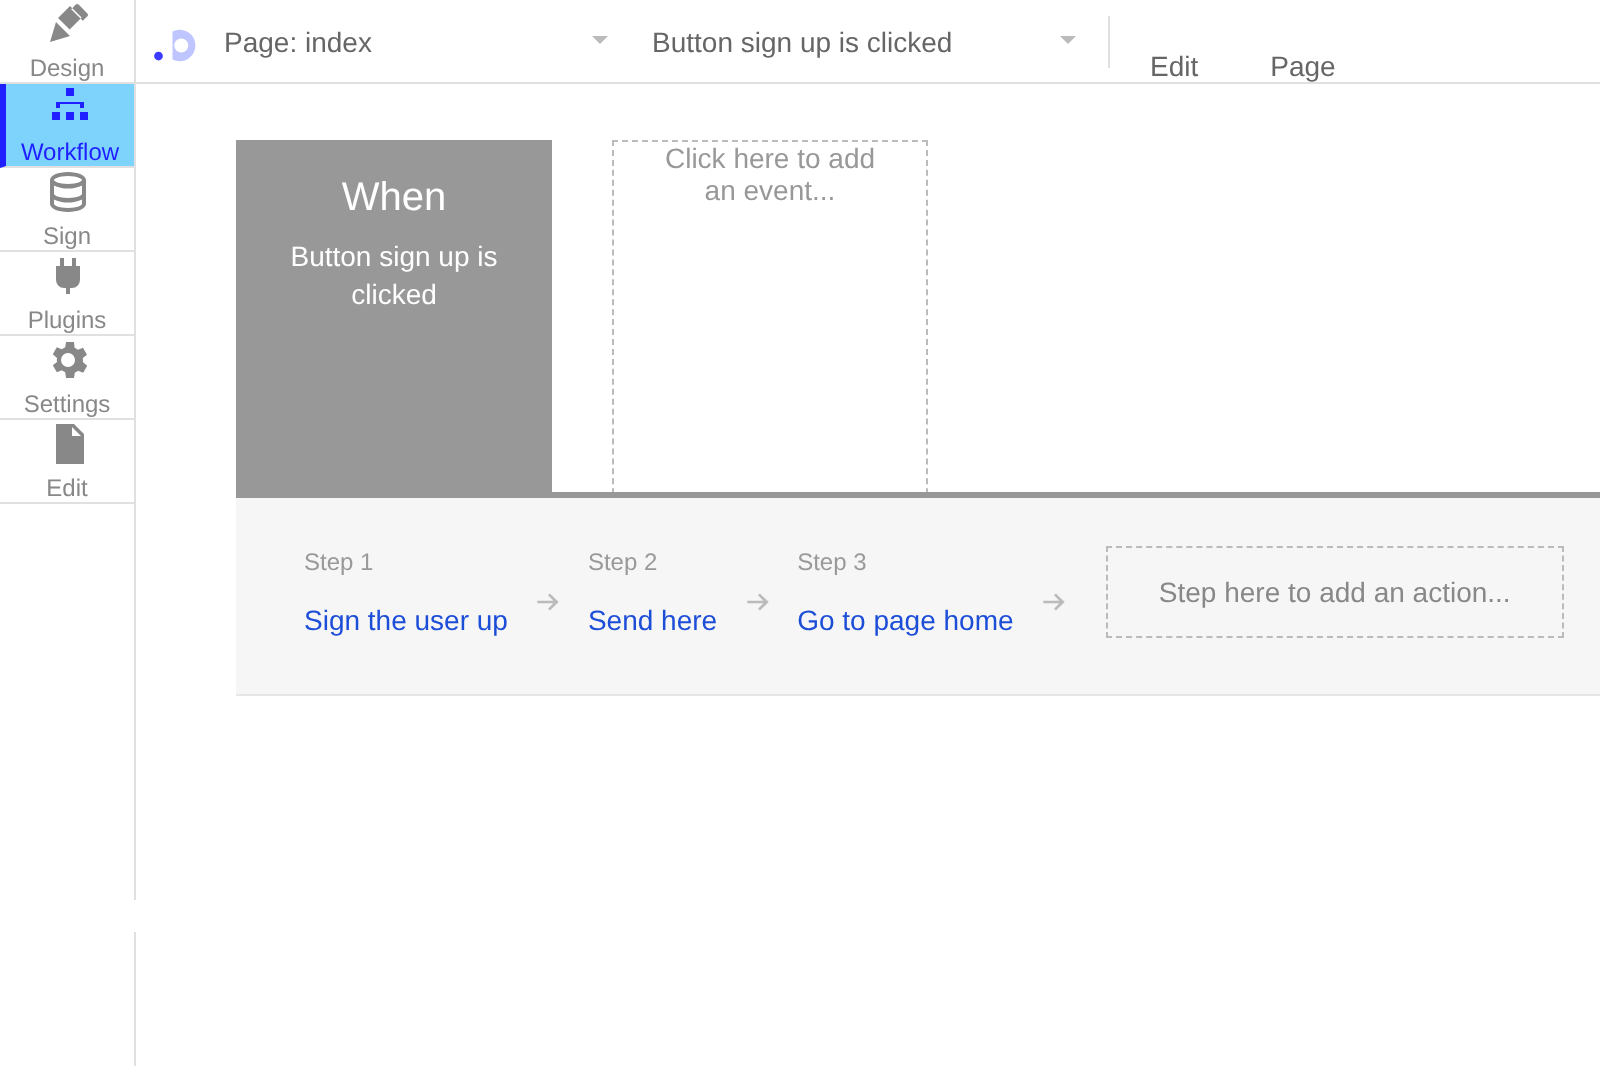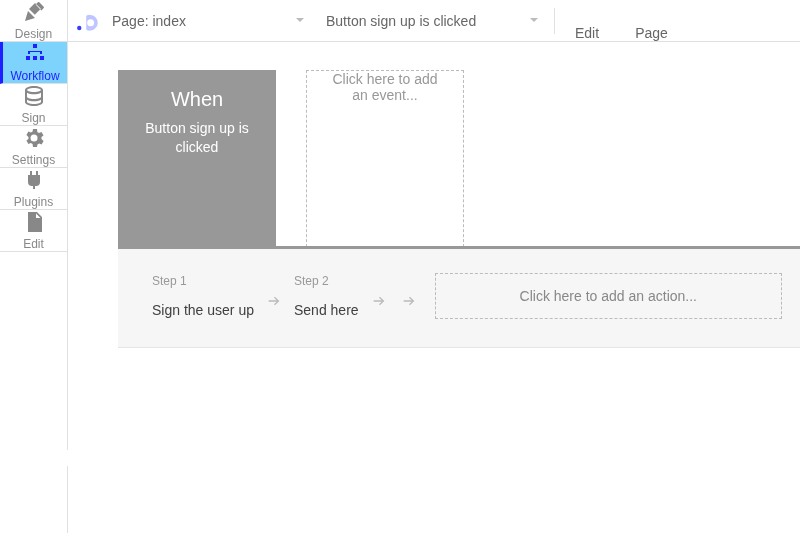--- a/index.html
+++ b/index.html
@@ -77,21 +77,21 @@
   }
   
   .actions-panel {
     position:absolute; left:50px; right:0; top:204px;
     border-top:3px solid #989898; background:#f6f6f6; padding:24px 18px 28px 34px;
     border-bottom:1px solid #e6e6e6;
   }
   .actions-row { display:flex; align-items:center; gap:10px; }
   .action-step { display:flex; flex-direction:column; min-width:0; }
   .action-step .num { font-size:12px; color:#999; margin-bottom:2px; }
-  .action-step .name { font-size:14px; color:#404040; white-space:nowrap;margin-top:12px; }
+  .action-step .name { font-size:14px; color:#1d4ed8; white-space:nowrap;margin-top:12px; }
   .action-step { cursor:pointer; }
   .arrow { width:20px; display:flex; align-items:center; justify-content:center; margin-top:10px;}
   .arrow svg { width:16px; height:16px; fill:#bbb; }
   .action-add {
     border:1px dashed #bbb; padding:14px 16px; color:#888; font-size:14px;
     margin-left:6px; cursor:pointer; white-space:nowrap; margin-top:0; flex:1; text-align:center;
   }
 </style>
 </head>
 <body>
@@ -124,33 +124,33 @@
             <path d="M12 2C7 2 3 3.8 3 6v12c0 2.2 4 4 9 4s9-1.8 9-4V6c0-2.2-4-4-9-4zm0 2c4.8 0 7 1.5 7 2s-2.2 2-7 2-7-1.5-7-2 2.2-2 7-2zm7 14c0 .5-2.2 2-7 2s-7-1.5-7-2v-2.3c1.8 1 4.6 1.6 7 1.6s5.2-.6 7-1.6V18zm0-5c0 .5-2.2 2-7 2s-7-1.5-7-2V8.7c1.8 1 4.6 1.6 7 1.6s5.2-.6 7-1.6V13z"></path>
           </svg>
       </span>
       <span class="label">Sign</span>
     </div>
 
 
     <div class="sidebar-item">
       <span class="sidebar-icon">
         <svg viewBox="0 0 24 24">
+            <path d="M16 7V3h-2v4h-4V3H8v4H6v7a4 4 0 0 0 4 4h1v3h2v-3h1a4 4 0 0 0 4-4V7h-2z"></path>
+          </svg>
+      </span>
+      <span class="label">Plugins</span>
+    </div>
+
+    <div class="sidebar-item">
+      <span class="sidebar-icon">
+        <svg viewBox="0 0 24 24">
             <path d="M19.4 13l.1-1-.1-1 2.1-1.6-2-3.5-2.5 1a7 7 0 0 0-1.7-1L15 3h-4l-.4 2.6a7 7 0 0 0-1.7 1l-2.5-1-2 3.5L6.5 11l-.1 1 .1 1-2.1 1.6 2 3.5 2.5-1a7 7 0 0 0 1.7 1L11 21h4l.4-2.6a7 7 0 0 0 1.7-1l2.5 1 2-3.5L19.4 13zM12 15.5A3.5 3.5 0 1 1 15.5 12 3.5 3.5 0 0 1 12 15.5z"></path>
           </svg>
       </span>
       <span class="label">Settings</span>
-    </div>
-
-    <div class="sidebar-item">
-      <span class="sidebar-icon">
-        <svg viewBox="0 0 24 24">
-            <path d="M16 7V3h-2v4h-4V3H8v4H6v7a4 4 0 0 0 4 4h1v3h2v-3h1a4 4 0 0 0 4-4V7h-2z"></path>
-          </svg>
-      </span>
-      <span class="label">Plugins</span>
     </div>
 
     <div class="sidebar-item">
       <span class="sidebar-icon">
         <svg viewBox="0 0 24 24">
             <path d="M6 2h9l5 5v15H6V2zm8 1.5V8h4.5L14 3.5zM8 11h10v2H8v-2zm0 4h10v2H8v-2z"></path>
           </svg>
       </span>
       <span class="label">Edit</span>
     </div>
@@ -230,27 +230,31 @@
           <div class="action-step">
             <span class="num">Step 2</span>
             <span class="name">Send here</span>
           </div>
           <div class="arrow">
               <svg viewBox="0 0 24 24">
                 <path d="M4 11h12l-4-4 1.4-1.4L20 12l-6.6 6.4L12 17l4-4H4z"></path>
               </svg>
             </div>
 
+          <div class="action-step">
+            <span class="num">Step 3</span>
+            <span class="name">Go to page home</span>
+          </div>
           <div class="arrow">
               <svg viewBox="0 0 24 24">
                 <path d="M4 11h12l-4-4 1.4-1.4L20 12l-6.6 6.4L12 17l4-4H4z"></path>
               </svg>
             </div>
 
           <div class="action-add">
-            <span>Click here to add an action...</span>
+            <span>Step here to add an action...</span>
           </div>
         </div>
       </div>
 
     </div>
   </div>
 </div>
 
 </body></html>

